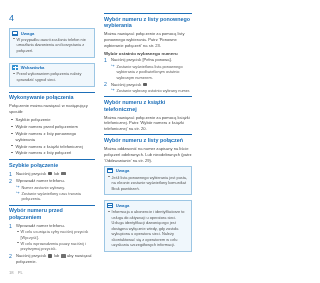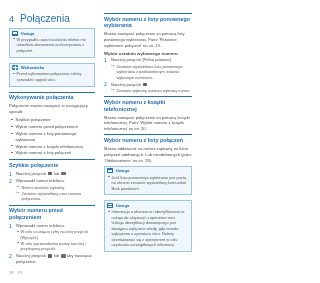--- a/index.html
+++ b/index.html
@@ -123,21 +123,20 @@
     font-size:4.2px;color:#9a9a9a;
   }
 </style>
 </head>
 <body>
 
 <div class="page">
 
   <div class="chapter">
     <span class="chapter-num">4</span>
-    <span class="chapter-title">Połączenia</span>
   </div>
 
   <div class="col col-left">
 
     <div class="note">
       <div class="note-head">
         <span class="note-icon"></span>
         <span class="note-label">Uwaga</span>
       </div>
       <div class="note-body">

